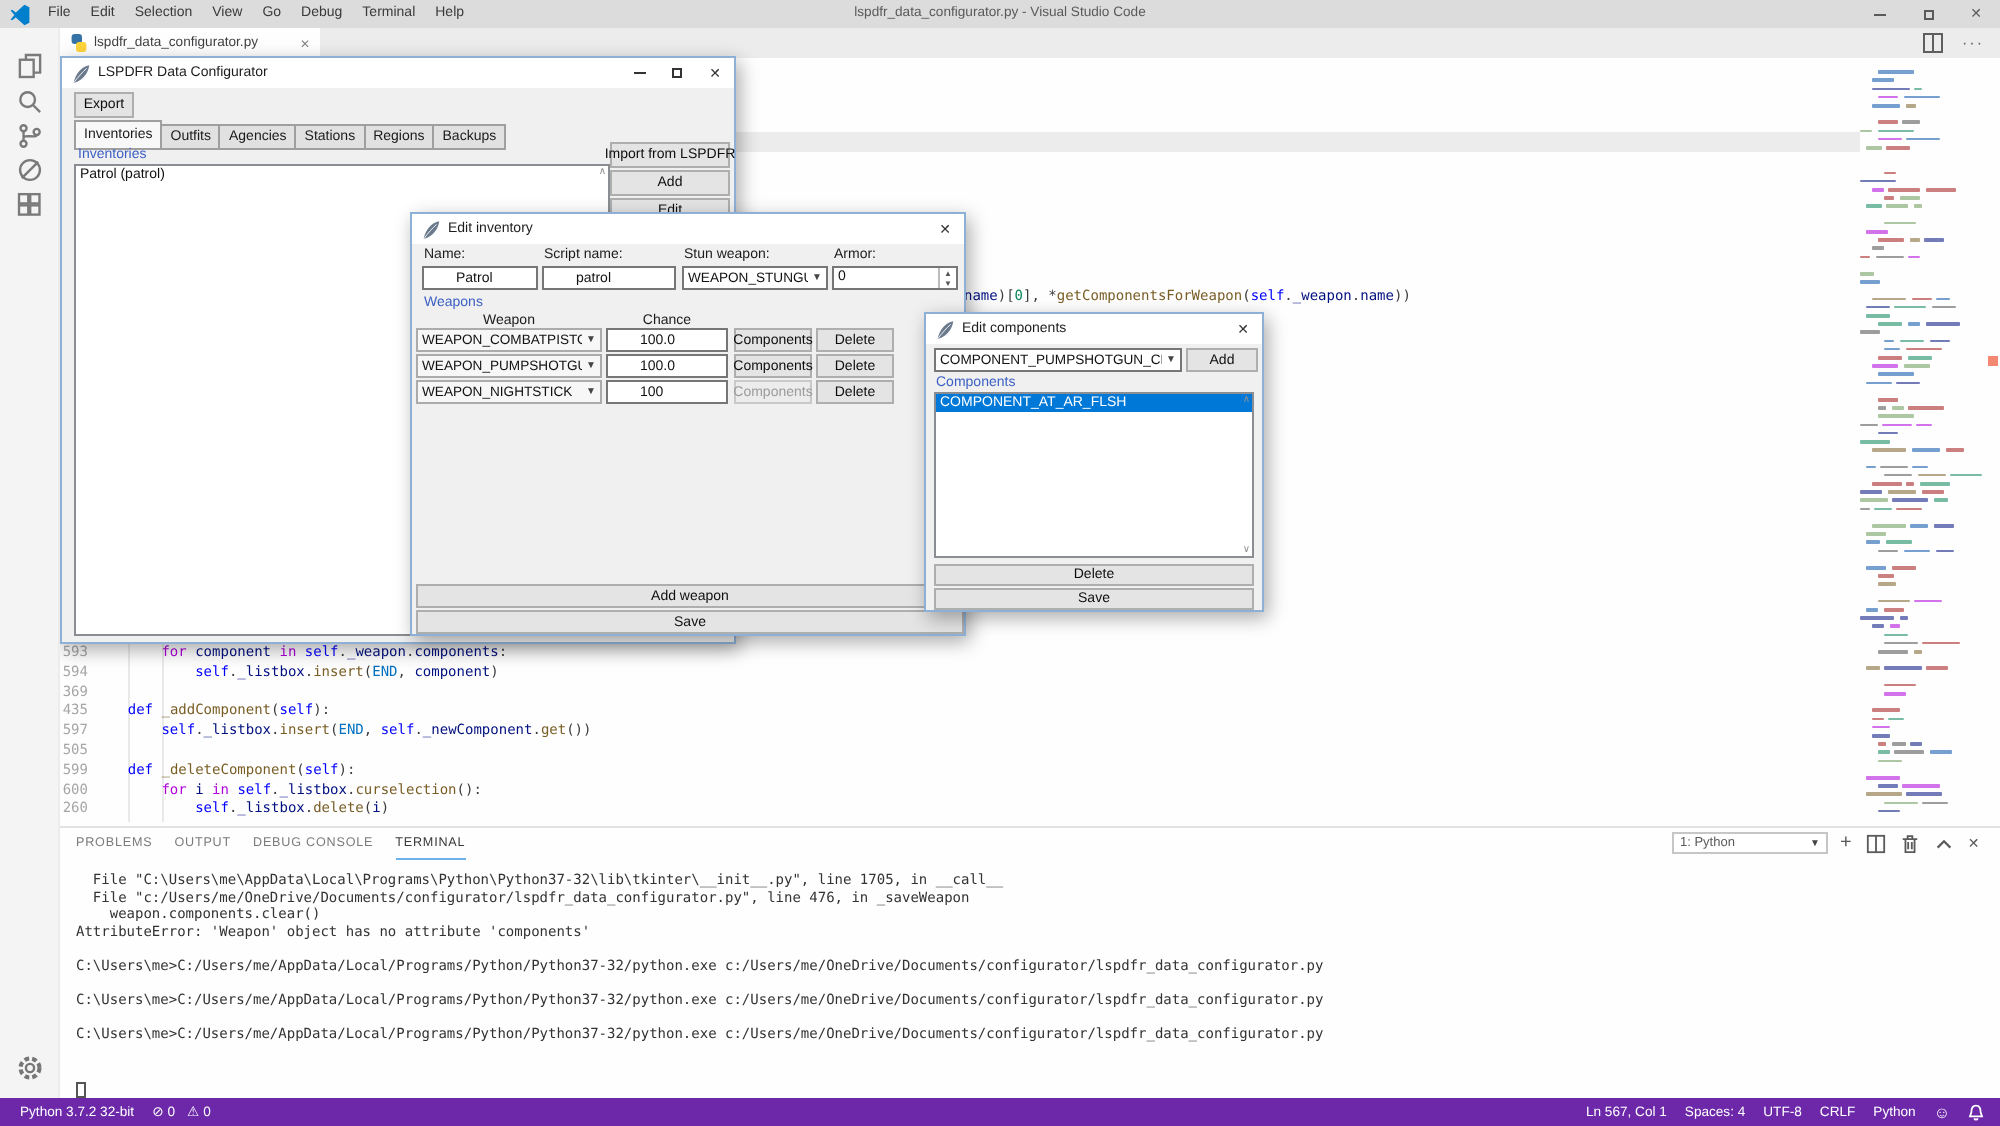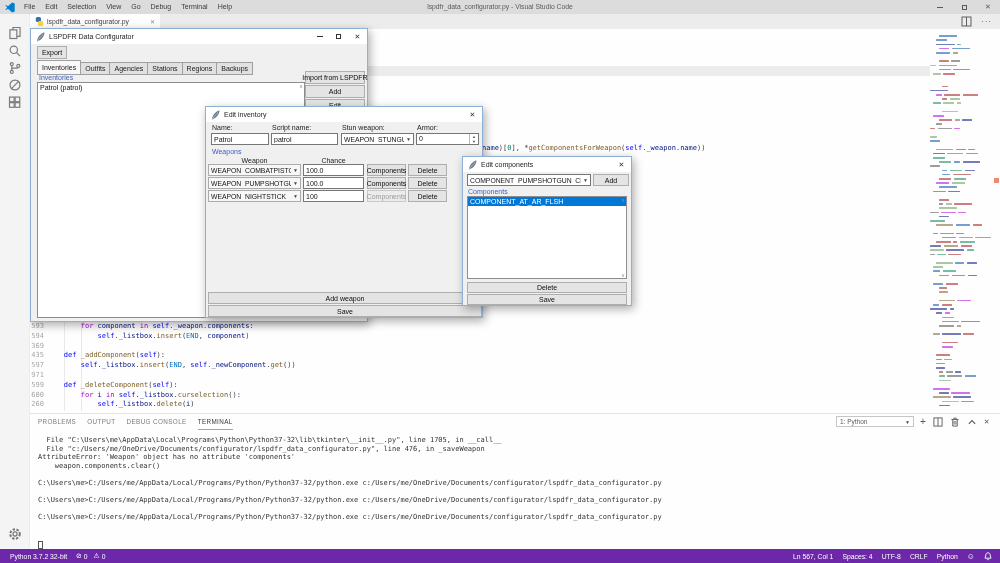--- a/index.html
+++ b/index.html
@@ -41,21 +41,21 @@
 .error-mark{position:absolute;left:1.5px;top:149px;width:5px;height:5px}
 
 .tkwin{position:absolute;background:#f0f0f0;border:1px solid #8fb0d6;box-shadow:2px 3px 9px rgba(0,0,0,.33);font-size:7px}
 .tk-titlebar{position:absolute;left:0;top:0;right:0;height:15px;background:#fff;display:flex;align-items:center;padding-left:5px;gap:4px}
 .tk-title{font-size:7px;color:#1c1c1c;white-space:nowrap}
 .tk-ctrls{margin-left:auto;display:flex;height:100%}
 .tkc{width:19px;display:flex;align-items:center;justify-content:center;color:#333;font-size:7px}
 .tkc .wc-min{background:#333}.tkc .wc-box{border-color:#333}
 .tk-btn{position:absolute;background:#e4e4e4;border:1px solid #aeaeae;display:flex;align-items:center;justify-content:center;color:#0d0d0d;font-size:7px;white-space:nowrap}
 .tk-btn.disabled{color:#9b9b9b;border-color:#c9c9c9;background:#ececec}
-.tk-entry{position:absolute;background:#fff;border:1px solid #767676;font-size:7px;padding:0 2px;color:#111;font-family:"Liberation Sans",sans-serif}
+.tk-entry{position:absolute;background:#fff;border:1px solid #767676;font-size:7px;padding:0 16px;color:#111;font-family:"Liberation Sans",sans-serif}
 input.tk-entry{outline:none}
 .tk-combo{position:absolute;background:#f7f7f7;border:1px solid #ababab;display:flex;align-items:center;padding:0 2px;color:#111;overflow:hidden}
 .combo-text{font-size:6.8px;white-space:nowrap;overflow:hidden}
 .combo-arrow{margin-left:auto;font-size:5px;color:#444;flex:none;padding-left:2px}
 .tk-spin{position:absolute;background:#fff;border:1px solid #767676;display:flex}
 .spin-text{flex:1;font-size:7px;padding:1px 2px;color:#111}
 .spin-arrows{width:9px;border-left:1px solid #bdbdbd;display:flex;flex-direction:column}
 .spin-arrows span{flex:1;font-size:4px;color:#555;text-align:center;line-height:5px}
 .tk-label-blue{position:absolute;font-size:7px}
 .tk-listbox{position:absolute;background:#fff;border:1px solid #8a8d91;overflow:hidden}
@@ -184,21 +184,21 @@
     <div class="current-line"></div>
     <div id="fragment-line" class="mono"><span class="t-v">name</span><span class="t-p">)[</span><span class="t-n">0</span><span class="t-p">], *</span><span class="t-fn">getComponentsForWeapon</span><span class="t-p">(</span><span class="t-k2">self</span><span class="t-p">.</span><span class="t-v">_weapon</span><span class="t-p">.</span><span class="t-v">name</span><span class="t-p">))</span></div>
     <div class="indent-guide" style="left:34px;top:293px;height:89px"></div>
     <div class="indent-guide" style="left:51px;top:293px;height:89px"></div>
     <div id="code-lines" class="mono">
         <div class="code-line" style="top: 293px;"><span class="line-num">593</span><span class="code-text"><span class="t-p">        </span><span class="t-kw">for</span><span class="t-p"> </span><span class="t-v">component</span><span class="t-p"> </span><span class="t-kw">in</span><span class="t-p"> </span><span class="t-k2">self</span><span class="t-p">.</span><span class="t-v">_weapon</span><span class="t-p">.</span><span class="t-v">components</span><span class="t-p">:</span></span></div>
         <div class="code-line" style="top: 302.8px;"><span class="line-num">594</span><span class="code-text"><span class="t-p">            </span><span class="t-k2">self</span><span class="t-p">.</span><span class="t-v">_listbox</span><span class="t-p">.</span><span class="t-fn">insert</span><span class="t-p">(</span><span class="t-c">END</span><span class="t-p">, </span><span class="t-v">component</span><span class="t-p">)</span></span></div>
         <div class="code-line" style="top: 312.6px;"><span class="line-num">369</span><span class="code-text"></span></div>
         <div class="code-line" style="top: 322.4px;"><span class="line-num">435</span><span class="code-text"><span class="t-p">    </span><span class="t-k2">def</span><span class="t-p"> </span><span class="t-fn">_addComponent</span><span class="t-p">(</span><span class="t-k2">self</span><span class="t-p">):</span></span></div>
         <div class="code-line" style="top: 332.2px;"><span class="line-num">597</span><span class="code-text"><span class="t-p">        </span><span class="t-k2">self</span><span class="t-p">.</span><span class="t-v">_listbox</span><span class="t-p">.</span><span class="t-fn">insert</span><span class="t-p">(</span><span class="t-c">END</span><span class="t-p">, </span><span class="t-k2">self</span><span class="t-p">.</span><span class="t-v">_newComponent</span><span class="t-p">.</span><span class="t-fn">get</span><span class="t-p">())</span></span></div>
-        <div class="code-line" style="top: 342px;"><span class="line-num">971</span><span class="code-text"></span></div>
+        <div class="code-line" style="top: 342px;"><span class="line-num">505</span><span class="code-text"></span></div>
         <div class="code-line" style="top: 351.8px;"><span class="line-num">599</span><span class="code-text"><span class="t-p">    </span><span class="t-k2">def</span><span class="t-p"> </span><span class="t-fn">_deleteComponent</span><span class="t-p">(</span><span class="t-k2">self</span><span class="t-p">):</span></span></div>
         <div class="code-line" style="top: 361.6px;"><span class="line-num">600</span><span class="code-text"><span class="t-p">        </span><span class="t-kw">for</span><span class="t-p"> </span><span class="t-v">i</span><span class="t-p"> </span><span class="t-kw">in</span><span class="t-p"> </span><span class="t-k2">self</span><span class="t-p">.</span><span class="t-v">_listbox</span><span class="t-p">.</span><span class="t-fn">curselection</span><span class="t-p">():</span></span></div>
         <div class="code-line" style="top: 371.4px;"><span class="line-num">260</span><span class="code-text"><span class="t-p">            </span><span class="t-k2">self</span><span class="t-p">.</span><span class="t-v">_listbox</span><span class="t-p">.</span><span class="t-fn">delete</span><span class="t-p">(</span><span class="t-v">i</span><span class="t-p">)</span></span></div>
       </div>
     <div class="minimap" id="minimap">
         <span class="mm-seg" style="left: 9px; top: 6.2px; width: 18px; background: rgb(4, 81, 165);"></span>
         <span class="mm-seg" style="left: 6px; top: 10.4px; width: 10.7px; background: rgb(4, 81, 165);"></span>
         <span class="mm-seg" style="left: 6px; top: 14.6px; width: 18.7px; background: rgb(0, 16, 128);"></span>
         <span class="mm-seg" style="left: 27.2px; top: 14.6px; width: 4.2px; background: rgb(9, 134, 88);"></span>
         <span class="mm-seg" style="left: 9px; top: 18.8px; width: 10.3px; background: rgb(175, 0, 219);"></span>
@@ -501,22 +501,22 @@
           </g>
         </svg>
       <svg width="10" height="10" viewBox="0 0 11 11">
           <path d="M2 7.5 L5.5 4 L9 7.5" fill="none" stroke="#5a5a5a" stroke-width="1.2"></path>
         </svg>
       <span style="font-size:7px">✕</span>
     </div>
     <div id="term-lines" class="mono">
         <div class="term-line">  File "C:\Users\me\AppData\Local\Programs\Python\Python37-32\lib\tkinter\__init__.py", line 1705, in __call__</div>
         <div class="term-line">  File "c:/Users/me/OneDrive/Documents/configurator/lspdfr_data_configurator.py", line 476, in _saveWeapon</div>
+        <div class="term-line">    weapon.components.clear()</div>
         <div class="term-line">AttributeError: 'Weapon' object has no attribute 'components'</div>
-        <div class="term-line">    weapon.components.clear()</div>
         <div class="term-line"> </div>
         <div class="term-line">C:\Users\me&gt;C:/Users/me/AppData/Local/Programs/Python/Python37-32/python.exe c:/Users/me/OneDrive/Documents/configurator/lspdfr_data_configurator.py</div>
         <div class="term-line"> </div>
         <div class="term-line">C:\Users\me&gt;C:/Users/me/AppData/Local/Programs/Python/Python37-32/python.exe c:/Users/me/OneDrive/Documents/configurator/lspdfr_data_configurator.py</div>
         <div class="term-line"> </div>
         <div class="term-line">C:\Users\me&gt;C:/Users/me/AppData/Local/Programs/Python/Python37-32/python.exe c:/Users/me/OneDrive/Documents/configurator/lspdfr_data_configurator.py</div>
       </div>
     <div class="term-cursor"></div>
   </div>
 

